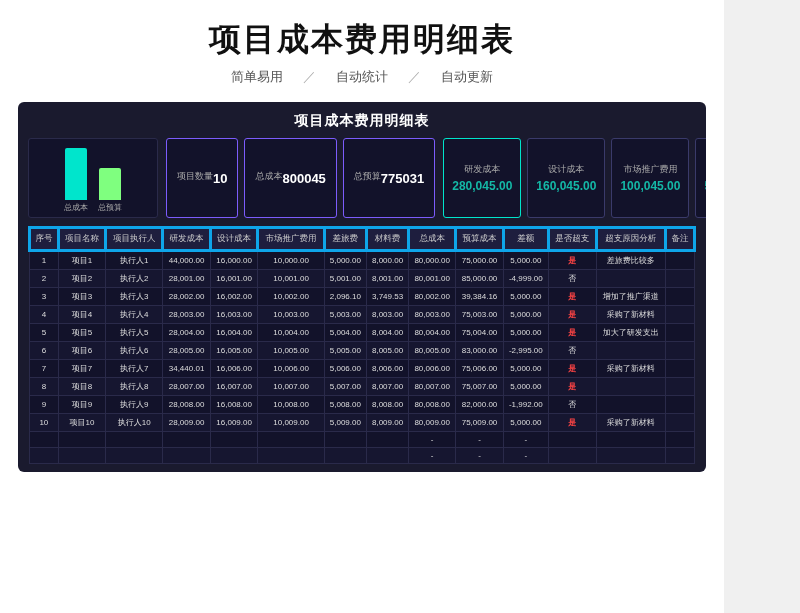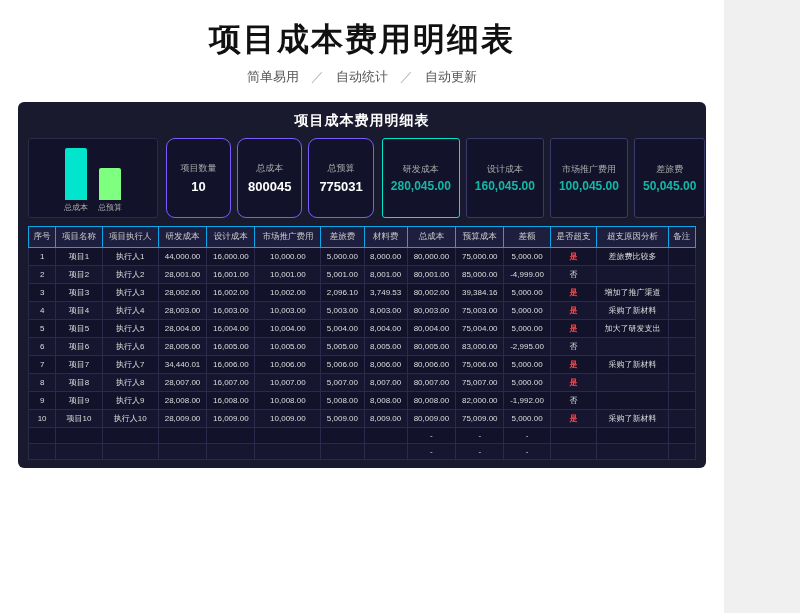--- a/index.html
+++ b/index.html
@@ -23,21 +23,21 @@
     .main-title {
       font-size: 32px;
       font-weight: 900;
       color: #111;
       letter-spacing: 2px;
     }
     .subtitle-row {
       display: flex;
       justify-content: center;
       align-items: center;
-      gap: 12px;
+      gap: 20px;
       margin-top: 6px;
       font-size: 13px;
       color: #555;
     }
     .subtitle-divider {
       color: #aaa;
     }
     .spreadsheet-container {
       background: #1a1a2e;
       margin: 8px 18px 10px 18px;
@@ -94,24 +94,24 @@
       white-space: nowrap;
     }
     .stat-boxes-group {
       display: flex;
       gap: 6px;
       align-items: stretch;
     }
     .stat-box {
       background: #12122a;
       border: 1px solid #3a3a6a;
-      border-radius: 9px;
+      border-radius: 3px;
       padding: 6px 10px;
       display: flex;
-      flex-direction: column;
+      flex-direction: row;
       align-items: center;
       justify-content: center;
       min-width: 65px;
     }
     .stat-box-label {
       font-size: 9px;
       color: #aaa;
       margin-bottom: 4px;
       white-space: nowrap;
     }
@@ -151,21 +151,21 @@
     .main-table {
       width: 100%;
       border-collapse: collapse;
       font-size: 8.5px;
     }
     .main-table th {
       background: #1e1e3e;
       color: #ccc;
       padding: 4px 3px;
       text-align: center;
-      border: 1px solid #0ea5e9;
+      border: 3px solid #0ea5e9;
       white-space: nowrap;
       font-weight: normal;
     }
     .main-table td {
       background: #12122a;
       color: #ddd;
       padding: 3px 3px;
       text-align: center;
       border: 1px solid #2a2a4a;
       white-space: nowrap;

